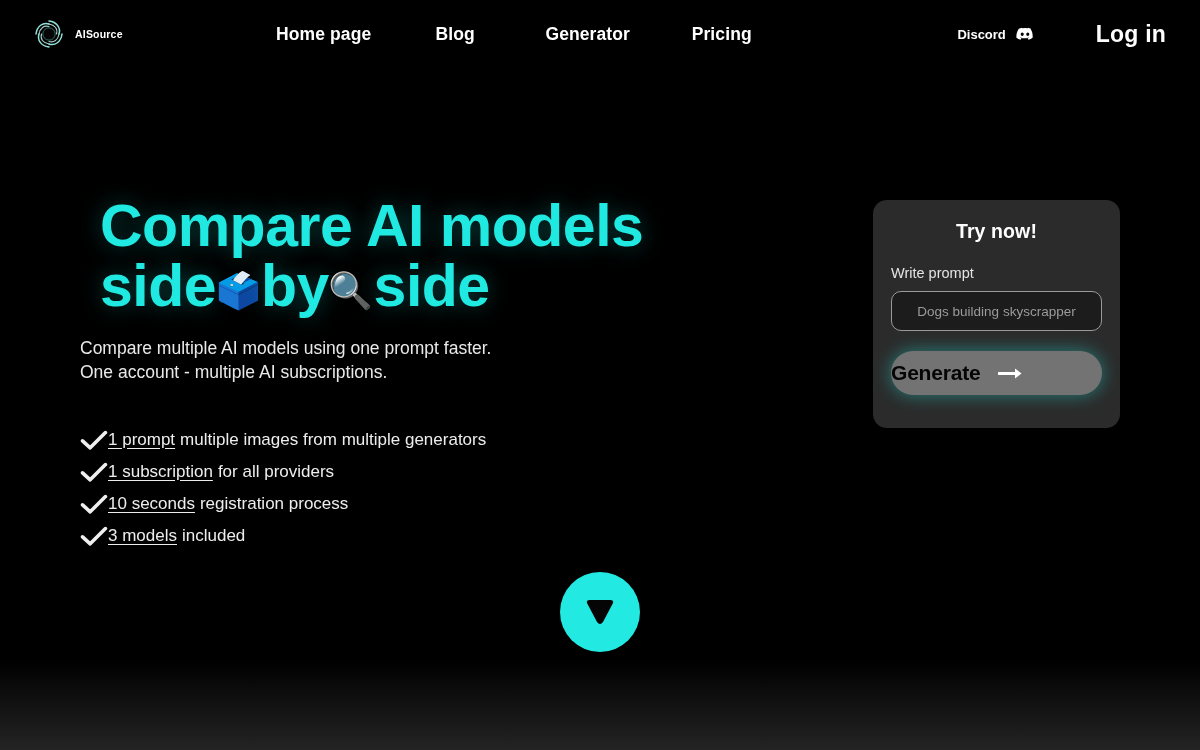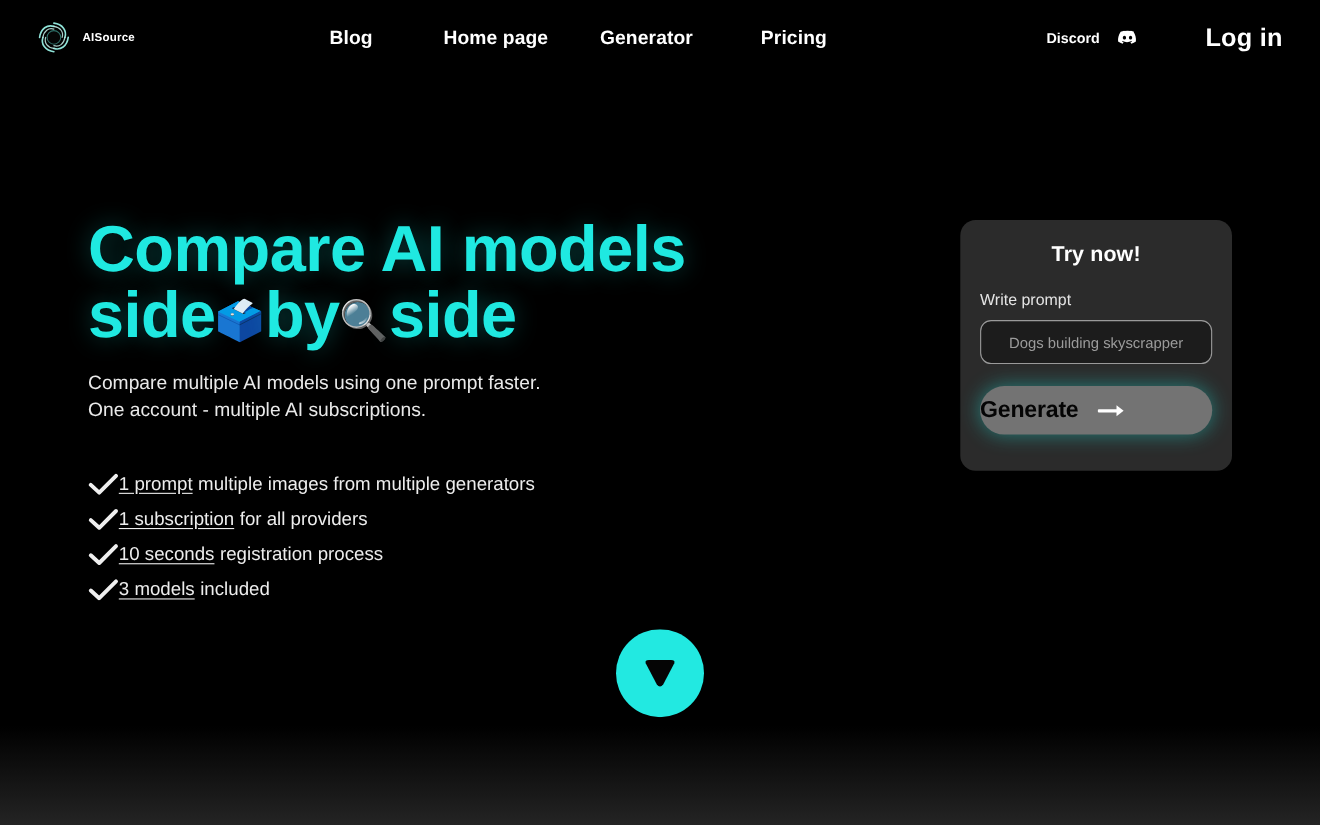--- a/index.html
+++ b/index.html
@@ -43,40 +43,41 @@
   .nl1 { width:136px; text-align:center; }
   .nl2 { width:127px; text-align:center; }
   .nl3 { width:138px; text-align:center; }
   .nl4 { width:130px; text-align:center; }
 
   .nav-right {
     position:absolute; right:0; top:0; height:68px;
     display:flex; align-items:center;
   }
   .discord {
-    display:flex; align-items:center; gap:16px;
+    display:flex; align-items:center; gap:10px;
     cursor:pointer; margin-right:62px;
   }
   .discord-label { color:#fff; font-size:13px; font-weight:bold; }
   .discord-icon { width:18px; height:14px; display:block; }
   .login {
     color:#fff; font-size:23px; font-weight:bold;
     letter-spacing:0.2px; cursor:pointer; margin-right:34px;
   }
 
   
   .hero { position:absolute; left:80px; top:196px; width:700px; }
   .headline {
     color:#1FE9E1;
     font-size:59px;
     font-weight:bold;
     line-height:60px;
     letter-spacing:-0.5px;
     text-shadow:0 0 22px rgba(31,233,225,0.30);
     white-space:nowrap;
+    margin-left:20px;
   }
   .headline .emoji {
     font-size:36px;
     line-height:1;
     vertical-align:0.07em;
     text-shadow:none;
     letter-spacing:0;
   }
   .subtitle {
     margin-top:20px;
@@ -180,22 +181,22 @@
             <path d="M17 27 C11 26 8 22 9.5 17"></path>
             <path d="M7 17 C8 11 12 8 17 9.5"></path>
           </g>
           <circle cx="17" cy="17" r="6.2" fill="#050505" stroke="#2f6f68" stroke-width="1"></circle>
         </svg>
       </span>
       <span class="brand-name">AISource</span>
     </div>
 
     <div class="nav-links">
+      <a class="nav-link nl1">Home page</a>
       <a class="nav-link nl2">Blog</a>
-      <a class="nav-link nl1">Home page</a>
       <a class="nav-link nl3">Generator</a>
       <a class="nav-link nl4">Pricing</a>
     </div>
 
     <div class="nav-right">
       <div class="discord">
         <span class="discord-label">Discord</span>
         <span>
           <svg class="discord-icon" viewBox="0 0 24 18">
             <path fill="#ffffff" d="M20.3 2.1A18 18 0 0 0 16 .8l-.3.5a16.6 16.6 0 0 0-7.4 0L8 .8A18 18 0 0 0 3.7 2.1C1 6.1.3 10 .6 13.9a18.3 18.3 0 0 0 5.5 2.8l1.2-1.9a11.8 11.8 0 0 1-1.9-.9l.5-.4a12.9 12.9 0 0 0 11 0l.5.4a11.8 11.8 0 0 1-1.9.9l1.2 1.9a18.2 18.2 0 0 0 5.5-2.8c.4-4.5-.7-8.4-2.9-11.8zM8.3 11.6c-1.1 0-2-1-2-2.3s.9-2.3 2-2.3 2 1 2 2.3-.9 2.3-2 2.3zm7.4 0c-1.1 0-2-1-2-2.3s.9-2.3 2-2.3 2 1 2 2.3-.9 2.3-2 2.3z"></path>

